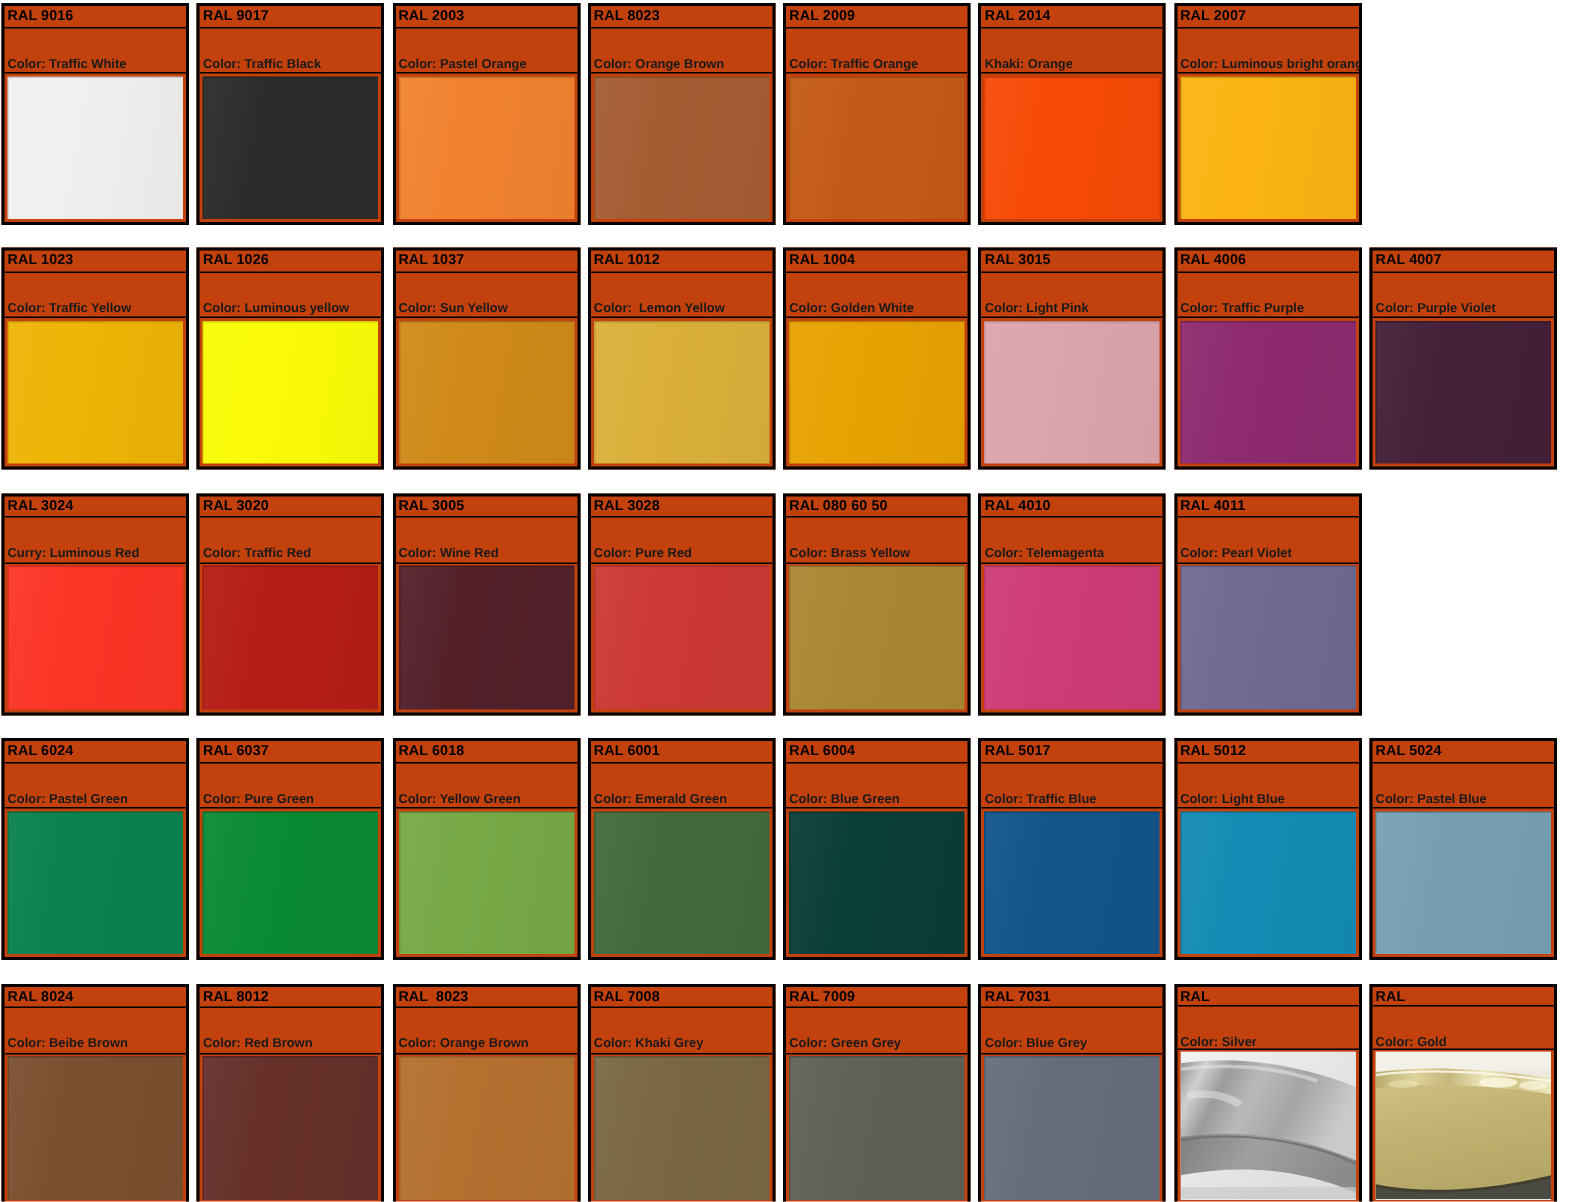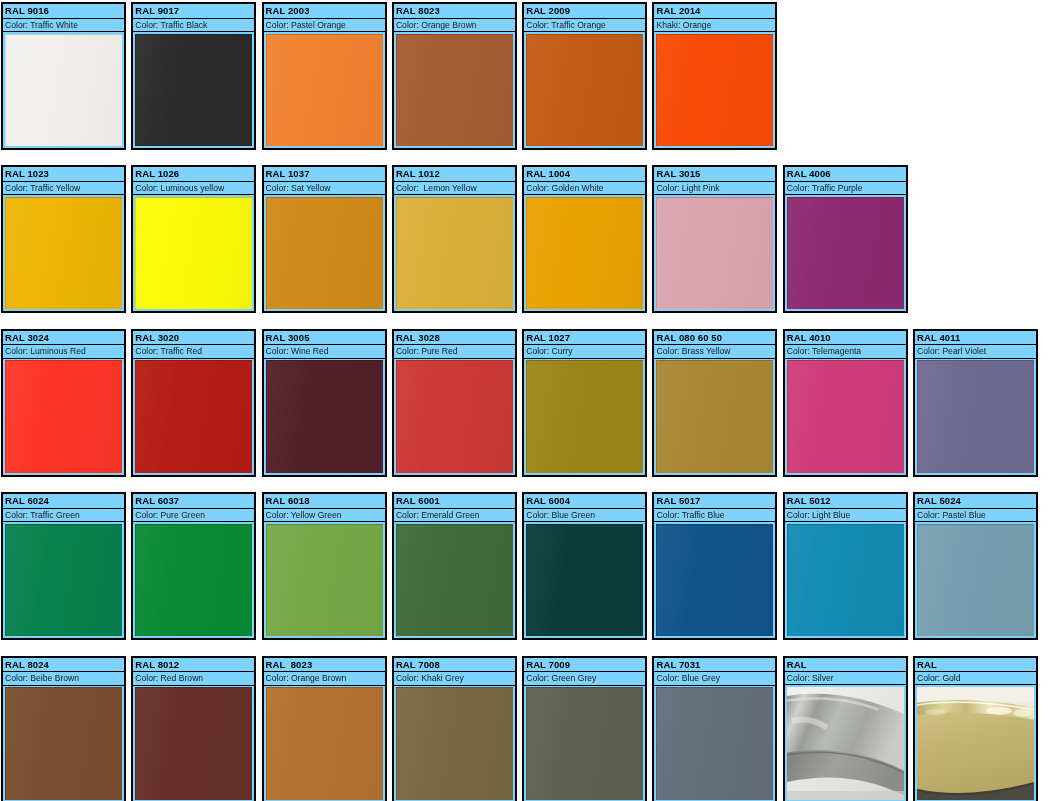--- a/index.html
+++ b/index.html
@@ -23,45 +23,45 @@
   .swatch-row {
     display: flex;
     flex-direction: row;
     height: 163.4px;
     flex: 0 0 auto;
   }
   .swatch-card {
     width: 125px;
     margin-right: 5.3px;
     border: 2px solid #000000;
-    background: #7dd3fc;
+    background: #c2410c;
     display: flex;
     flex-direction: column;
     height: 148px;
     overflow: hidden;
   }
   .swatch-card:last-child { margin-right: 0; }
 
   .card-code {
     font-size: 9.5px;
     font-weight: bold;
     color: #000000;
     line-height: 1;
     padding: 2px 0 2px 2px;
     border-bottom: 1.6px solid #000000;
     letter-spacing: 0.1px;
     white-space: pre;
     overflow: hidden;
   }
   .card-name {
     font-size: 8.6px;
-    font-weight: normal;
+    font-weight: bold;
     color: #1a1a1a;
     line-height: 1;
-    padding: 2px 0 2px 2px;
+    padding: 19px 0 2px 2px;
     border-bottom: 1.6px solid #000000;
     white-space: pre;
     overflow: hidden;
   }
   .card-color {
     flex: 1 1 auto;
     margin: 1.5px 2px 2px 2px;
     position: relative;
     overflow: hidden;
   }
@@ -114,35 +114,40 @@
       <div class="swatch-card">
         <div class="card-code">RAL 2009</div>
         <div class="card-name">Color: Traffic Orange</div>
         <div class="card-color plain" style="background: rgb(196, 90, 23);"></div>
       </div>
       <div class="swatch-card">
         <div class="card-code">RAL 2014</div>
         <div class="card-name">Khaki: Orange</div>
         <div class="card-color plain" style="background: rgb(247, 74, 7);"></div>
       </div>
+      <div class="swatch-card">
+        <div class="card-code">RAL 2007</div>
+        <div class="card-name">Color: Luminous bright orange</div>
+        <div class="card-color plain" style="background: rgb(251, 180, 19);"></div>
+      </div>
     </div>
     <div class="swatch-row">
       <div class="swatch-card">
         <div class="card-code">RAL 1023</div>
         <div class="card-name">Color: Traffic Yellow</div>
         <div class="card-color plain" style="background: rgb(238, 180, 6);"></div>
       </div>
       <div class="swatch-card">
         <div class="card-code">RAL 1026</div>
         <div class="card-name">Color: Luminous yellow</div>
         <div class="card-color plain" style="background: rgb(251, 251, 7);"></div>
       </div>
       <div class="swatch-card">
         <div class="card-code">RAL 1037</div>
-        <div class="card-name">Color: Sat Yellow</div>
+        <div class="card-name">Color: Sun Yellow</div>
         <div class="card-color plain" style="background: rgb(208, 138, 26);"></div>
       </div>
       <div class="swatch-card">
         <div class="card-code">RAL 1012</div>
         <div class="card-name">Color:  Lemon Yellow</div>
         <div class="card-color plain" style="background: rgb(218, 176, 58);"></div>
       </div>
       <div class="swatch-card">
         <div class="card-code">RAL 1004</div>
         <div class="card-name">Color: Golden White</div>
@@ -151,67 +156,67 @@
       <div class="swatch-card">
         <div class="card-code">RAL 3015</div>
         <div class="card-name">Color: Light Pink</div>
         <div class="card-color plain" style="background: rgb(220, 164, 174);"></div>
       </div>
       <div class="swatch-card">
         <div class="card-code">RAL 4006</div>
         <div class="card-name">Color: Traffic Purple</div>
         <div class="card-color plain" style="background: rgb(142, 42, 112);"></div>
       </div>
+      <div class="swatch-card">
+        <div class="card-code">RAL 4007</div>
+        <div class="card-name">Color: Purple Violet</div>
+        <div class="card-color plain" style="background: rgb(69, 32, 56);"></div>
+      </div>
     </div>
     <div class="swatch-row">
       <div class="swatch-card">
         <div class="card-code">RAL 3024</div>
-        <div class="card-name">Color: Luminous Red</div>
+        <div class="card-name">Curry: Luminous Red</div>
         <div class="card-color plain" style="background: rgb(252, 53, 38);"></div>
       </div>
       <div class="swatch-card">
         <div class="card-code">RAL 3020</div>
         <div class="card-name">Color: Traffic Red</div>
         <div class="card-color plain" style="background: rgb(180, 29, 22);"></div>
       </div>
       <div class="swatch-card">
         <div class="card-code">RAL 3005</div>
         <div class="card-name">Color: Wine Red</div>
         <div class="card-color plain" style="background: rgb(83, 32, 42);"></div>
       </div>
       <div class="swatch-card">
         <div class="card-code">RAL 3028</div>
         <div class="card-name">Color: Pure Red</div>
         <div class="card-color plain" style="background: rgb(204, 57, 52);"></div>
       </div>
       <div class="swatch-card">
-        <div class="card-code">RAL 1027</div>
-        <div class="card-name">Color: Curry</div>
-        <div class="card-color plain" style="background: rgb(155, 134, 24);"></div>
-      </div>
-      <div class="swatch-card">
         <div class="card-code">RAL 080 60 50</div>
         <div class="card-name">Color: Brass Yellow</div>
         <div class="card-color plain" style="background: rgb(169, 135, 52);"></div>
       </div>
       <div class="swatch-card">
         <div class="card-code">RAL 4010</div>
         <div class="card-name">Color: Telemagenta</div>
         <div class="card-color plain" style="background: rgb(206, 60, 119);"></div>
       </div>
       <div class="swatch-card">
         <div class="card-code">RAL 4011</div>
         <div class="card-name">Color: Pearl Violet</div>
         <div class="card-color plain" style="background: rgb(111, 106, 145);"></div>
       </div>
     </div>
     <div class="swatch-row">
       <div class="swatch-card">
         <div class="card-code">RAL 6024</div>
-        <div class="card-name">Color: Traffic Green</div>
+        <div class="card-name">Color: Pastel Green</div>
         <div class="card-color plain" style="background: rgb(9, 129, 79);"></div>
       </div>
       <div class="swatch-card">
         <div class="card-code">RAL 6037</div>
         <div class="card-name">Color: Pure Green</div>
         <div class="card-color plain" style="background: rgb(10, 138, 51);"></div>
       </div>
       <div class="swatch-card">
         <div class="card-code">RAL 6018</div>
         <div class="card-name">Color: Yellow Green</div>

